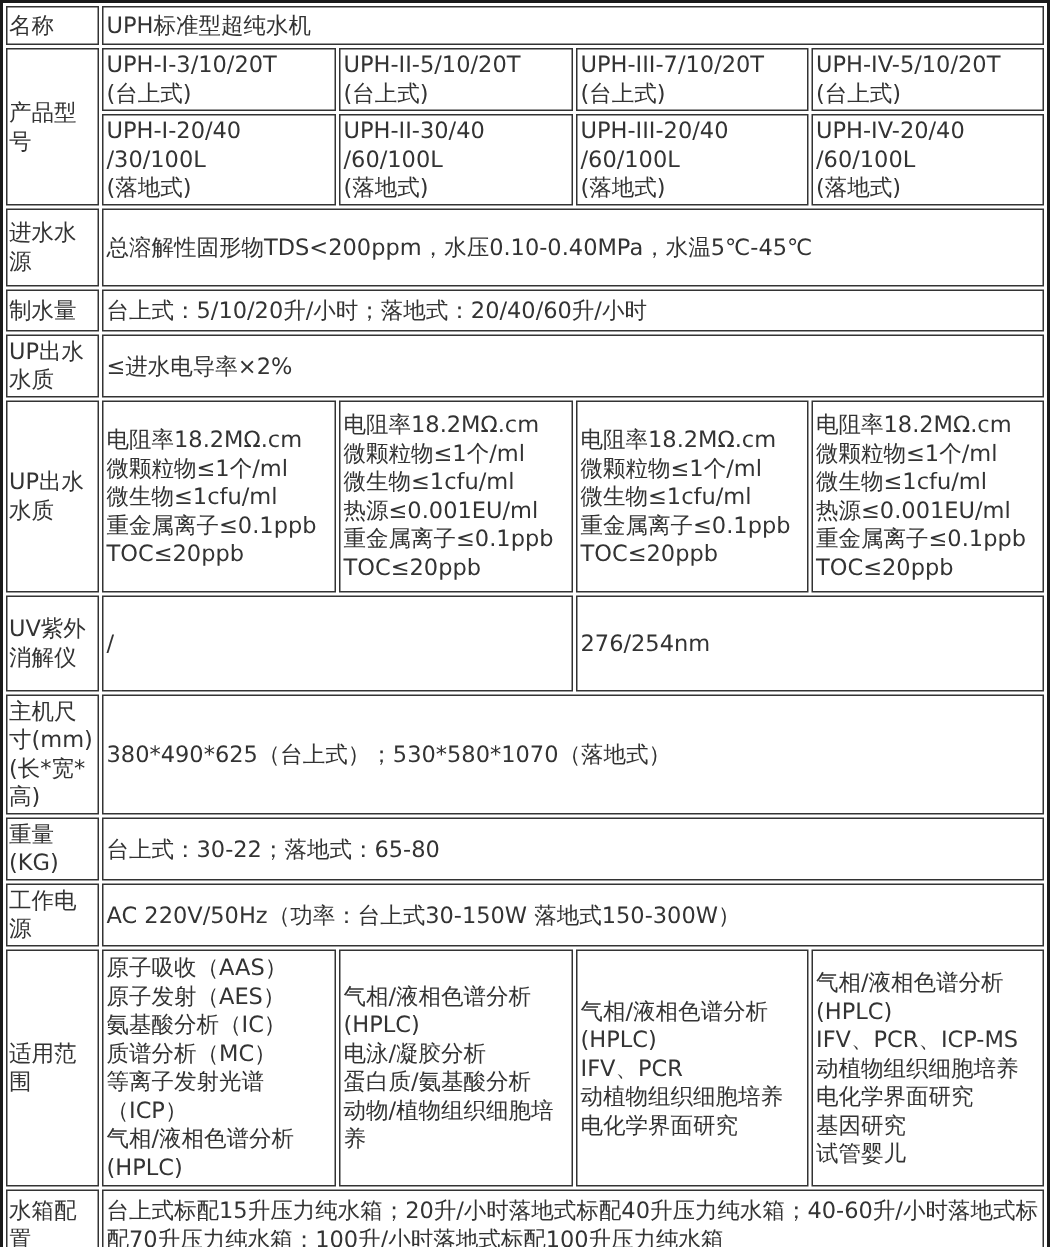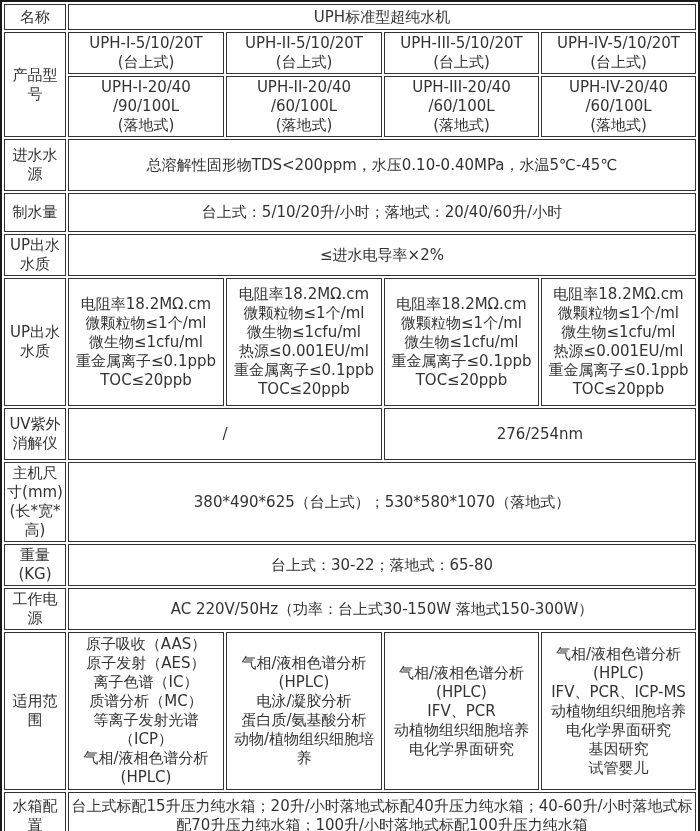--- a/index.html
+++ b/index.html
@@ -15,21 +15,21 @@
     border-spacing: 2px;
     border: 2px solid #1a1a1a;
     background: #ffffff;
     font-family: "DejaVu Sans", "Liberation Sans", sans-serif;
     font-size: 15px;
     line-height: 19px;
     color: #333333;
   }
   td {
     border: 1px solid #333333;
-    text-align: center;
+    text-align: left;
     vertical-align: middle;
     padding: 1px 2px;
     box-sizing: border-box;
     white-space: pre-line;
     overflow: hidden;
     word-break: break-word;
   }
   td.hdr {
     padding: 1px 1px;
   }
@@ -48,52 +48,52 @@
   <tbody>
 
     <tr style="height:26px">
       <td class="hdr">名称</td>
       <td colspan="4">UPH标准型超纯水机</td>
     </tr>
 
     <tr style="height:42px">
       <td class="hdr" rowspan="2">产品型
 号</td>
-      <td>UPH-I-5/10/20T
+      <td>UPH-I-3/10/20T
 (台上式)</td>
       <td>UPH-II-5/10/20T
 (台上式)</td>
-      <td>UPH-III-5/10/20T
+      <td>UPH-III-7/10/20T
 (台上式)</td>
       <td>UPH-IV-5/10/20T
 (台上式)</td>
     </tr>
 
     <tr style="height:54px">
       <td>UPH-I-20/40
-/90/100L
+/30/100L
 (落地式)</td>
-      <td>UPH-II-20/40
+      <td>UPH-II-30/40
 /60/100L
 (落地式)</td>
       <td>UPH-III-20/40
 /60/100L
 (落地式)</td>
       <td>UPH-IV-20/40
 /60/100L
 (落地式)</td>
     </tr>
 
     <tr style="height:52px">
       <td class="hdr">进水水
 源</td>
       <td colspan="4">总溶解性固形物TDS&lt;200ppm，水压0.10-0.40MPa，水温5℃-45℃</td>
     </tr>
 
-    <tr style="height:39px">
+    <tr style="height:28px">
       <td class="hdr">制水量</td>
       <td colspan="4">台上式：5/10/20升/小时；落地式：20/40/60升/小时</td>
     </tr>
 
     <tr style="height:38px">
       <td class="hdr">UP出水
 水质</td>
       <td colspan="4">≤进水电导率×2%</td>
     </tr>
 
@@ -117,21 +117,21 @@
 重金属离子≤0.1ppb
 TOC≤20ppb</td>
       <td>电阻率18.2MΩ.cm
 微颗粒物≤1个/ml
 微生物≤1cfu/ml
 热源≤0.001EU/ml
 重金属离子≤0.1ppb
 TOC≤20ppb</td>
     </tr>
 
-    <tr style="height:52px">
+    <tr style="height:64px">
       <td class="hdr">UV紫外
 消解仪</td>
       <td colspan="2">/</td>
       <td colspan="2">276/254nm</td>
     </tr>
 
     <tr style="height:74px">
       <td class="hdr">主机尺
 寸(mm)
 (长*宽*
@@ -149,21 +149,21 @@
       <td class="hdr">工作电
 源</td>
       <td colspan="4">AC 220V/50Hz（功率：台上式30-150W 落地式150-300W）</td>
     </tr>
 
     <tr style="height:158px">
       <td class="hdr">适用范
 围</td>
       <td>原子吸收（AAS）
 原子发射（AES）
-离子色谱（IC）
+氨基酸分析（IC）
 质谱分析（MC）
 等离子发射光谱
 （ICP）
 气相/液相色谱分析
 (HPLC)</td>
       <td>气相/液相色谱分析
 (HPLC)
 电泳/凝胶分析
 蛋白质/氨基酸分析
 动物/植物组织细胞培养</td>

